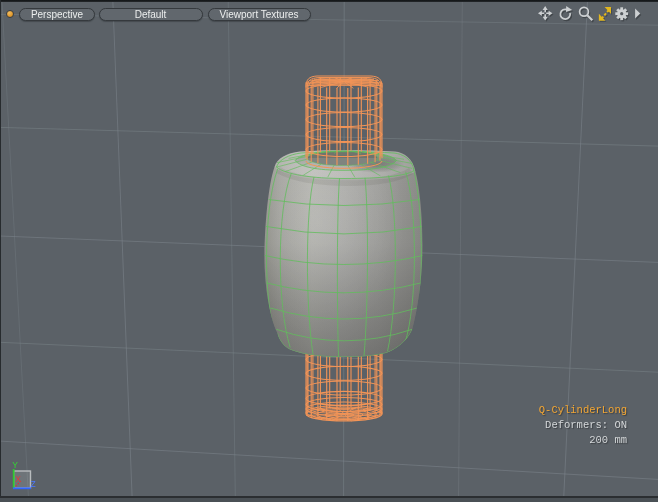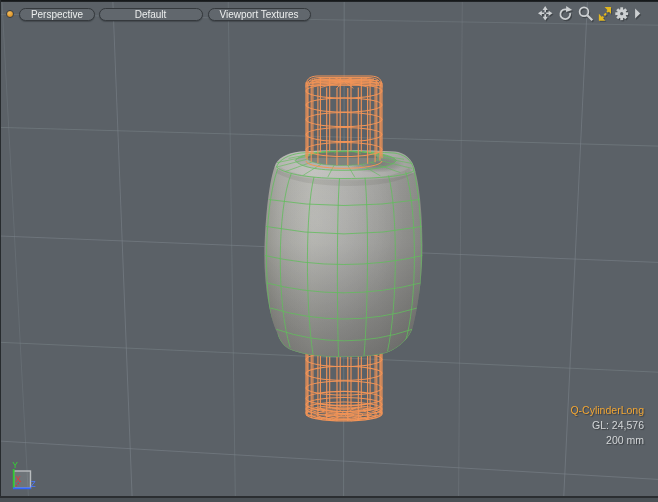--- a/index.html
+++ b/index.html
@@ -8,22 +8,22 @@
  background:#61676d;color:#eceeee;font-size:10px;line-height:11.5px;text-align:center;
  box-shadow:0 1px 1px rgba(30,33,36,0.35);}
 #topbord{position:absolute;left:0;top:0;width:658px;height:2.2px;
  background:linear-gradient(#101315,#26292c);}
 #leftbord{position:absolute;left:0;top:0;width:1.3px;height:502px;background:#272b2e;}
 #botline{position:absolute;left:0;top:496.4px;width:658px;height:1.2px;background:#2b2e31;}
 #botstrip{position:absolute;left:0;top:497.6px;width:658px;height:4.4px;background:#4a5055;}
 #dot{position:absolute;left:5.9px;top:10.2px;width:8px;height:8px;border-radius:50%;
  background:radial-gradient(circle at 35% 30%,#f0bd62,#e29a2e 60%,#b97b1e);
  border:1px solid #3a3e42;box-sizing:border-box;}
-#info{position:absolute;right:14px;top:403.2px;text-align:right;font-size:10.5px;
- line-height:15px;color:#d4d7d9;text-shadow:1px 1px 1px rgba(25,28,30,0.5);}
+#info{position:absolute;right:31px;top:403.2px;text-align:right;font-size:10.5px;
+ line-height:15px;color:#d4d7d9;text-shadow:1px 1px 1px rgba(25,28,30,0.5);font-family:Liberation Mono, monospace;}
 #info .t{color:#f2a634;}
 </style></head>
 <body>
 <div id="vp">
 <svg width="658" height="502" viewBox="0 0 658 502" style="position:absolute;left:0;top:0">
 <line x1="0.0" y1="14.3" x2="658.0" y2="25.2" stroke="#7e878d" stroke-width="1" stroke-opacity="0.4"></line>
       <line x1="0.0" y1="127.4" x2="658.0" y2="146.1" stroke="#7e878d" stroke-width="1" stroke-opacity="0.48"></line>
       <line x1="0.0" y1="236.0" x2="658.0" y2="262.4" stroke="#7e878d" stroke-width="1" stroke-opacity="0.52"></line>
       <line x1="0.0" y1="342.3" x2="658.0" y2="372.2" stroke="#7e878d" stroke-width="1" stroke-opacity="0.48"></line>
       <line x1="0.0" y1="441.1" x2="658.0" y2="479.4" stroke="#7e878d" stroke-width="1" stroke-opacity="0.52"></line>
@@ -270,15 +270,15 @@
 <div id="topbord"></div>
     <div id="leftbord"></div>
 <div id="botline"></div>
     <div id="botstrip"></div>
 <div id="dot"></div>
 <div class="btn" style="left:19px;width:74px;">Perspective</div>
 <div class="btn" style="left:98.5px;width:102px;">Default</div>
 <div class="btn" style="left:207.5px;width:101px;">Viewport Textures</div>
 <div id="info">
       <div class="t">Q-CylinderLong</div>
-      <div>GL: 24,576</div>
+      <div>Deformers: ON</div>
       <div>200 mm</div>
     </div>
 </div>
 </body></html>

